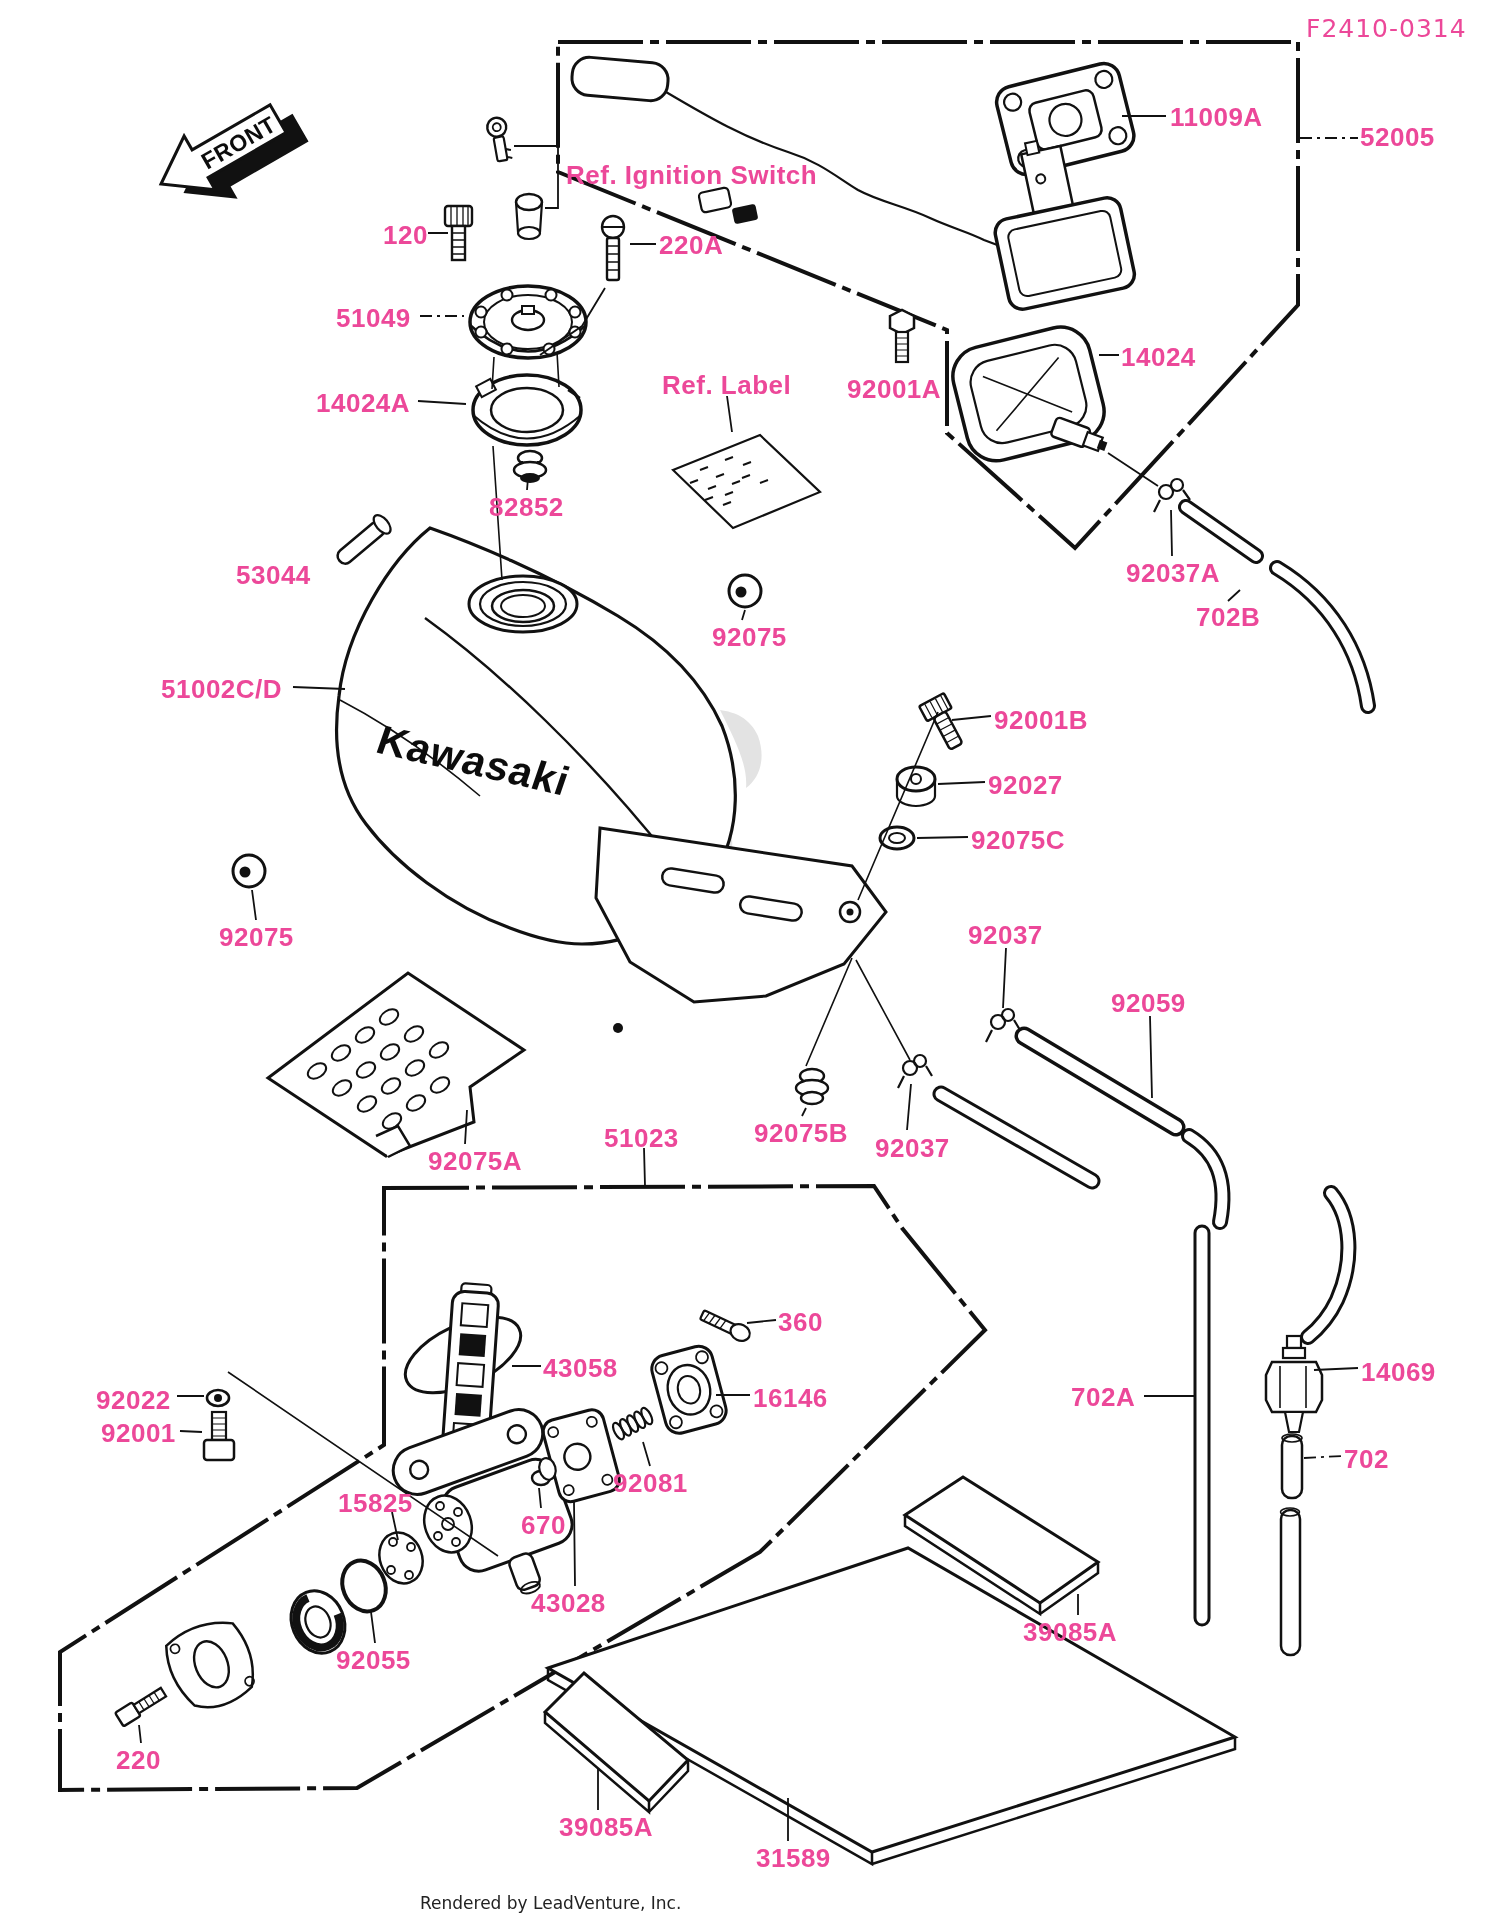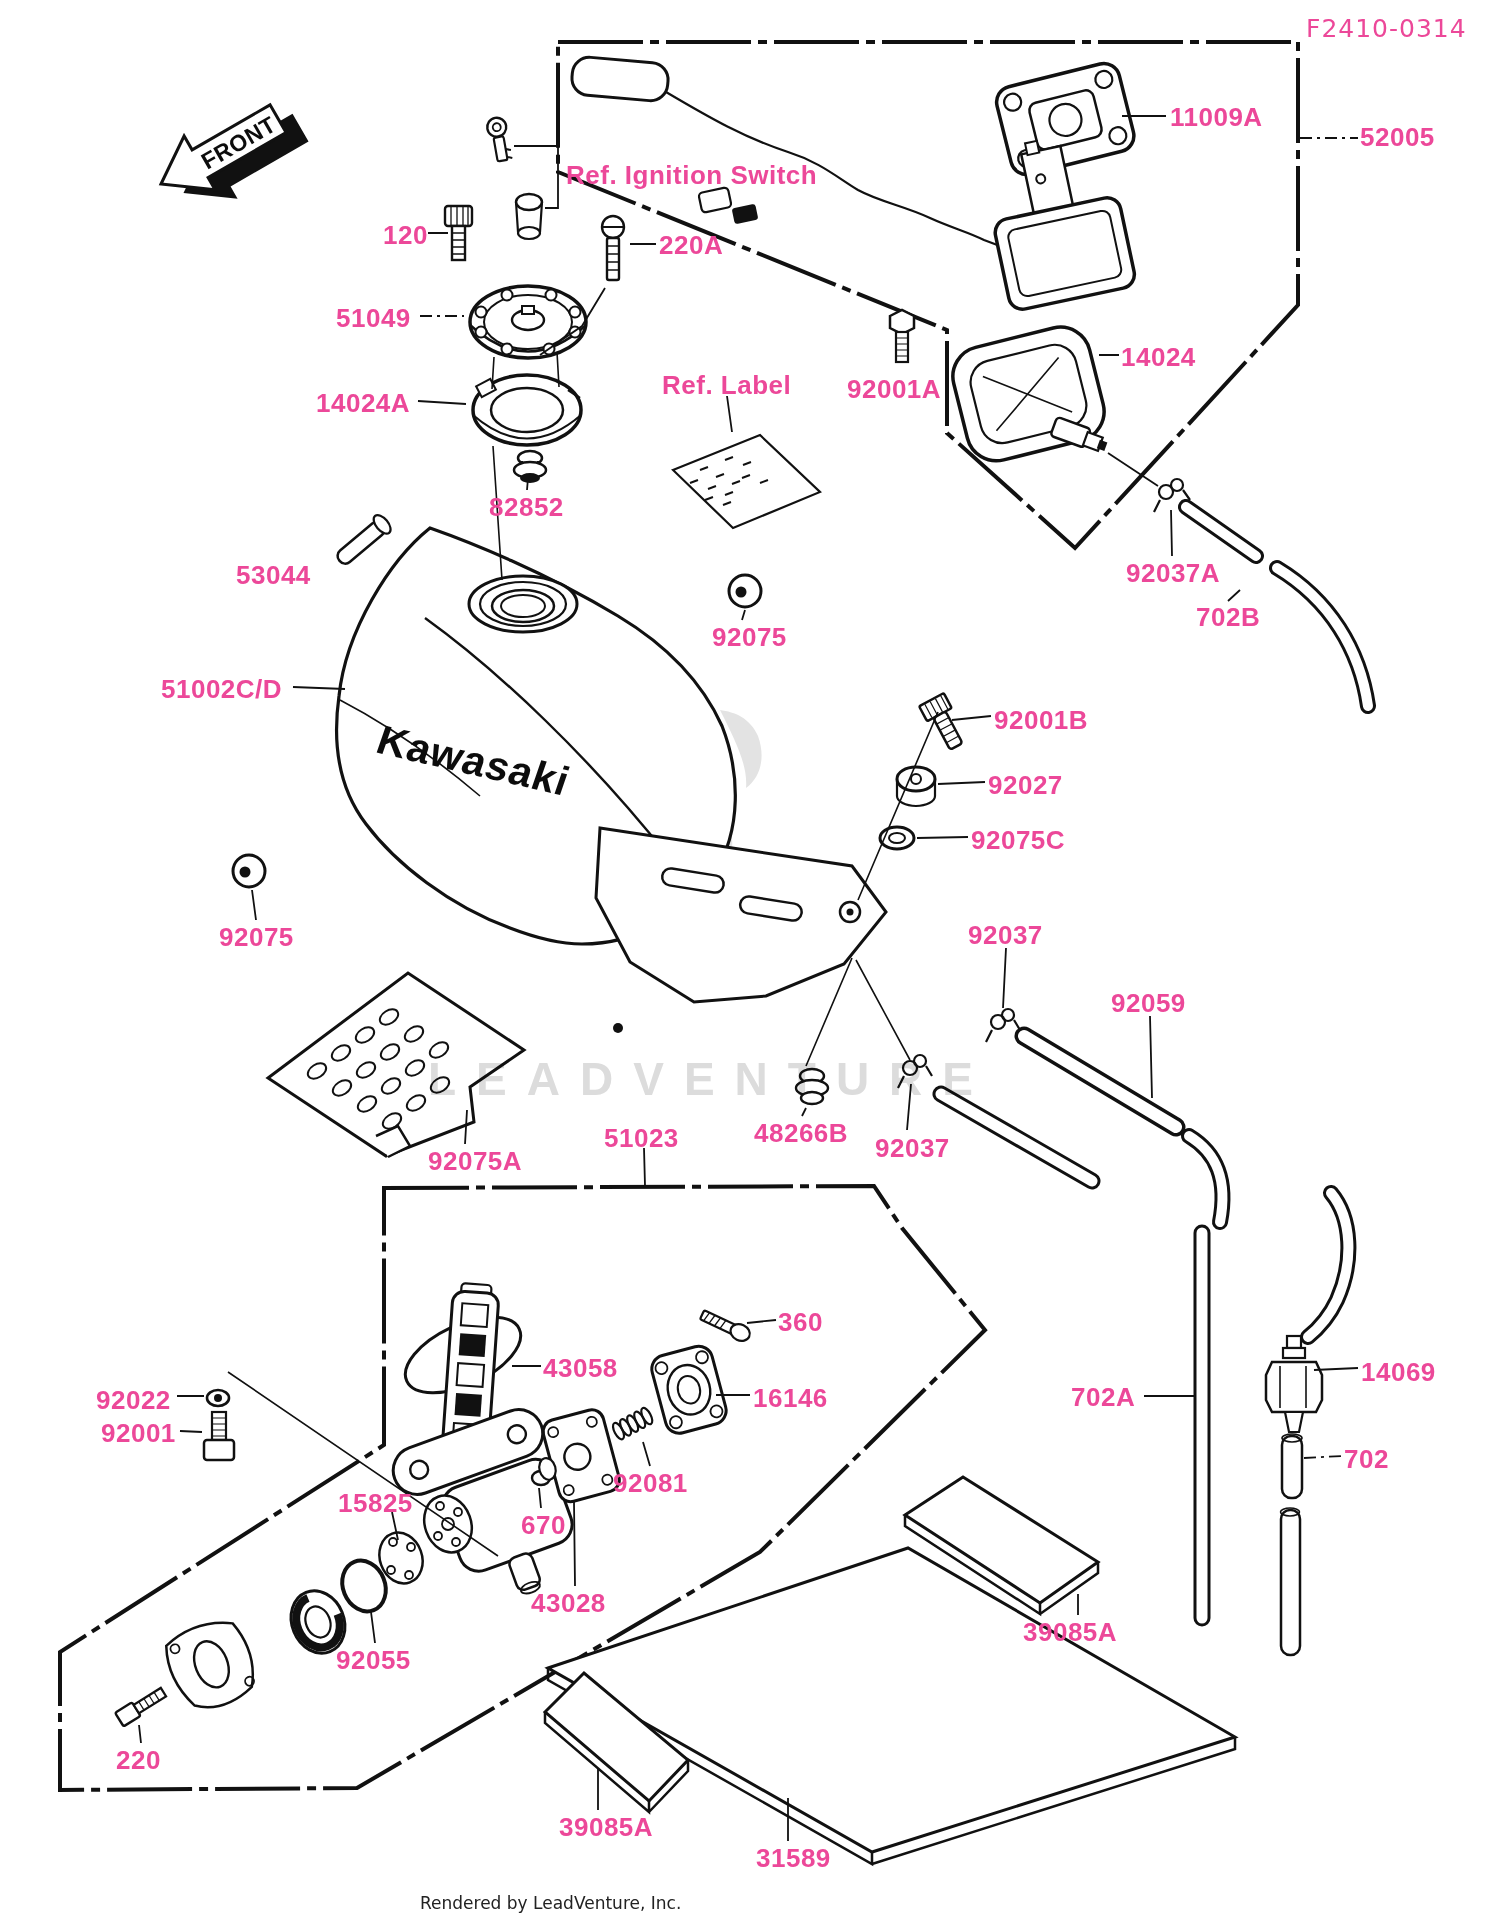--- a/index.html
+++ b/index.html
@@ -413,37 +413,36 @@
   <div class="plabel" style="left:1196px;top:602px">702B</div>
   <div class="plabel" style="left:712px;top:622px">92075</div>
   <div class="plabel" style="left:161px;top:674px">51002C/D</div>
   <div class="plabel" style="left:994px;top:705px">92001B</div>
   <div class="plabel" style="left:988px;top:770px">92027</div>
   <div class="plabel" style="left:971px;top:825px">92075C</div>
   <div class="plabel" style="left:219px;top:922px">92075</div>
   <div class="plabel" style="left:968px;top:920px">92037</div>
   <div class="plabel" style="left:1111px;top:988px">92059</div>
   <div class="plabel" style="left:604px;top:1123px">51023</div>
-  <div class="plabel" style="left:754px;top:1118px">48266B</div>
+  <div class="plabel" style="left:754px;top:1118px">92075B</div>
   <div class="plabel" style="left:875px;top:1133px">92037</div>
   <div class="plabel" style="left:428px;top:1146px">92075A</div>
   <div class="plabel" style="left:96px;top:1385px">92022</div>
   <div class="plabel" style="left:101px;top:1418px">92001</div>
   <div class="plabel" style="left:543px;top:1353px">43058</div>
   <div class="plabel" style="left:778px;top:1307px">360</div>
   <div class="plabel" style="left:753px;top:1383px">16146</div>
   <div class="plabel" style="left:613px;top:1468px">92081</div>
   <div class="plabel" style="left:338px;top:1488px">15825</div>
   <div class="plabel" style="left:521px;top:1510px">670</div>
   <div class="plabel" style="left:531px;top:1588px">43028</div>
   <div class="plabel" style="left:336px;top:1645px">92055</div>
   <div class="plabel" style="left:116px;top:1745px">220</div>
   <div class="plabel" style="left:1071px;top:1382px">702A</div>
   <div class="plabel" style="left:1361px;top:1357px">14069</div>
   <div class="plabel" style="left:1344px;top:1444px">702</div>
   <div class="plabel" style="left:1023px;top:1617px">39085A</div>
   <div class="plabel" style="left:559px;top:1812px">39085A</div>
   <div class="plabel" style="left:756px;top:1843px">31589</div>
 
-  <div class="wm-text" style="z-index:4;">LEADVENTURE</div>
 
   <div class="footer">Rendered by LeadVenture, Inc.</div>
 </div>
 
 </body></html>

